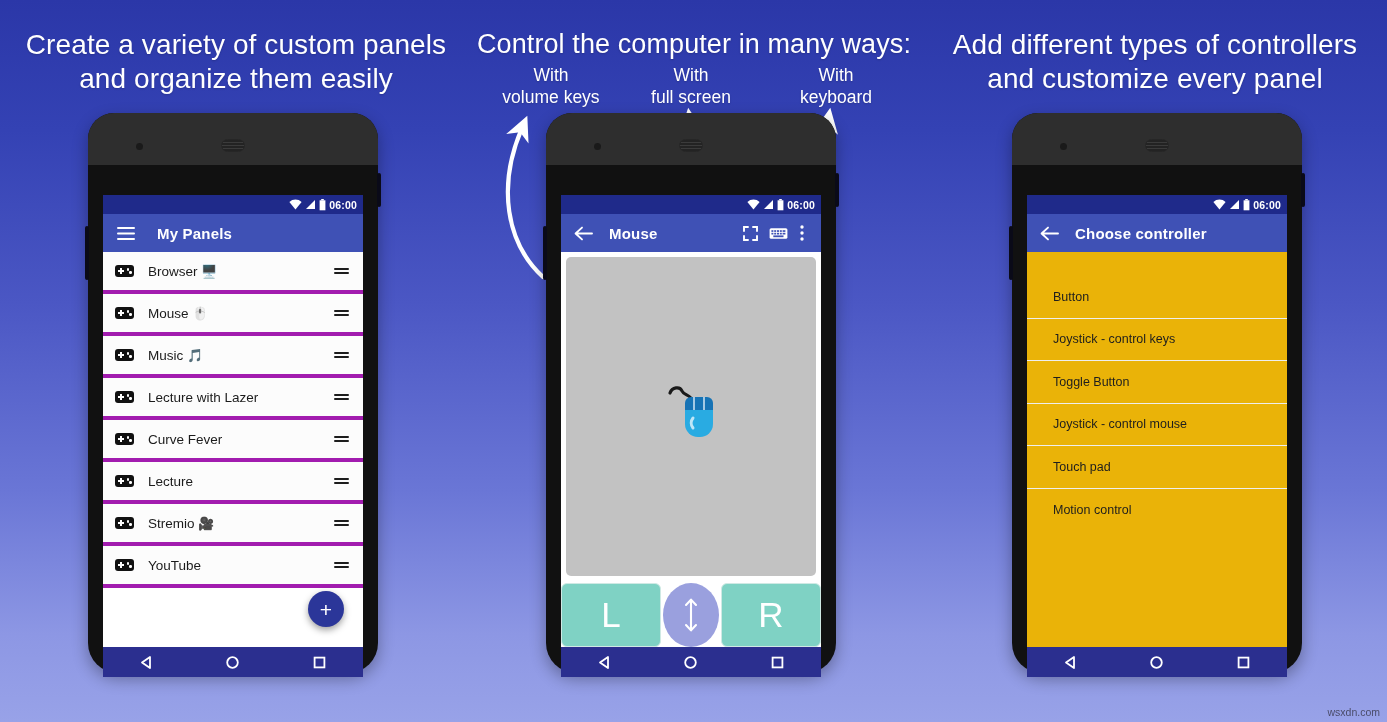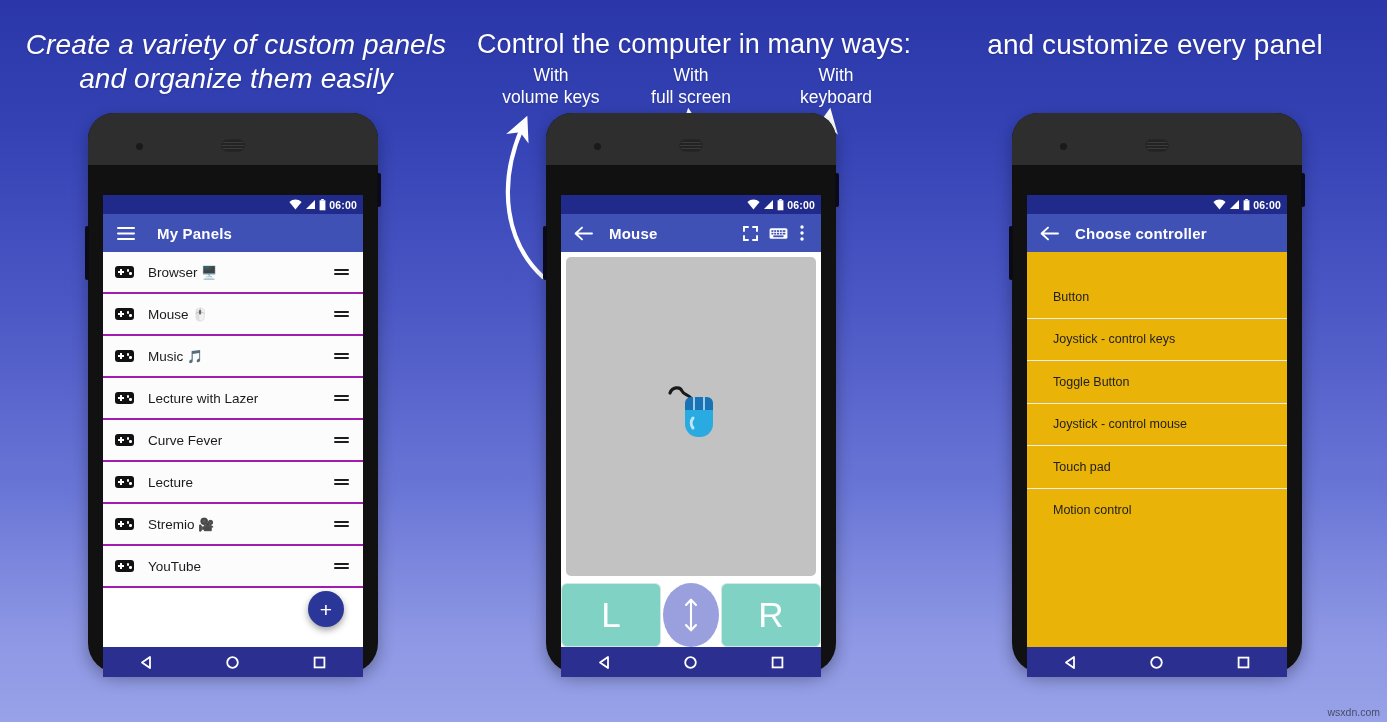--- a/index.html
+++ b/index.html
@@ -9,21 +9,21 @@
     background:linear-gradient(to bottom, #2b37a8 0%, #3442b4 18%, #4b57c4 42%, #6a76d6 68%, #8d97e4 88%, #98a2e8 100%);
     position:relative;
   }
 
   
   .headline {
     position:absolute; color:#ffffff; text-align:center;
     font-weight:400; letter-spacing:.1px; line-height:1.22;
     text-shadow:0 1px 2px rgba(0,0,0,.18);
   }
-  .h-left  { left:6px;  top:28px;  width:460px; font-size:28px;font-style:italic; }
+  .h-left  { left:6px;  top:28px;  width:460px; font-size:28px; }
   .h-mid   { left:458px;top:28px;  width:472px; font-size:27px; }
   .h-right { left:925px;top:28px;  width:460px; font-size:28px; }
 
   .sublabel {
     position:absolute; color:#ffffff; text-align:center;
     font-size:17.5px; line-height:1.28; font-weight:400;
     text-shadow:0 1px 2px rgba(0,0,0,.18);
   }
   .sl-1 { left:486px; top:64px; width:130px; }
   .sl-2 { left:627px; top:64px; width:128px; }
@@ -75,21 +75,21 @@
 
   .navbar {
     position:absolute; left:0; right:0; bottom:0; height:30px;
     background:#2b2f8f; display:flex; align-items:center; justify-content:space-around;
   }
 
   
   .panel-list { background:#fbfbfb; }
   .panel-row {
     display:flex; align-items:center; height:42px;
-    border-bottom:2px solid #a21caf; padding:0 14px 0 12px;
+    border-bottom:4px solid #a21caf; padding:0 14px 0 12px;
     background:#fcfcfc;
   }
   .gamepad {
     width:19px; height:12px; background:#111; border-radius:3px;
     position:relative; flex:none; margin-right:14px;
   }
   .gamepad::before {
     content:""; position:absolute; left:3px; top:4.5px;
     width:6px; height:2px; background:#fff;
     box-shadow:0 0 0 0 #fff;
@@ -151,20 +151,21 @@
 <body>
 
 <div class="headline h-left">
   <div>Create a variety of custom panels</div>
   <div>and organize them easily</div>
 </div>
 
 <div class="headline h-mid">Control the computer in many ways:</div>
 
 <div class="headline h-right">
+  <div>Add different types of controllers</div>
   <div>and customize every panel</div>
 </div>
 
 <div class="sublabel sl-1">
   <div>With</div>
   <div>volume keys</div>
 </div>
 <div class="sublabel sl-2">
   <div>With</div>
   <div>full screen</div>

